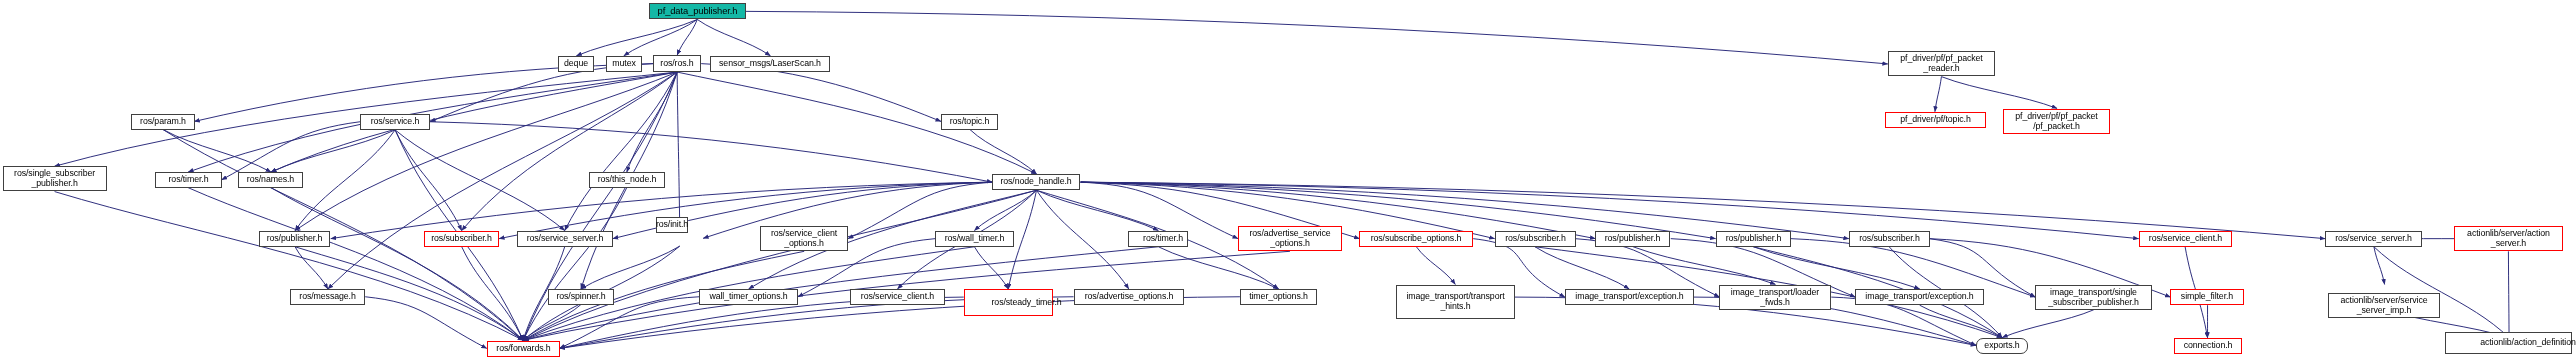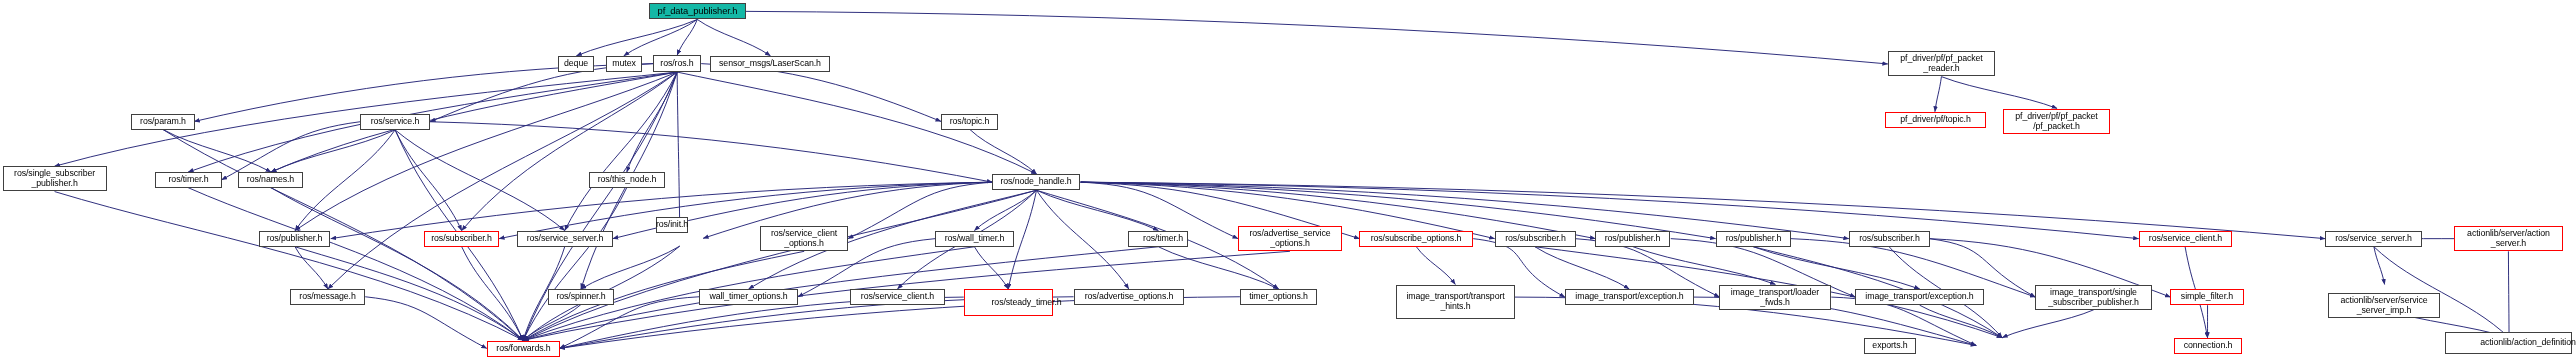--- a/index.html
+++ b/index.html
@@ -226,19 +226,19 @@
 _hints.h</div>
       <div class="gnode thick" style="left: 1565px; top: 289px; width: 129px; height: 16.2px;">image_transport/exception.h</div>
       <div class="gnode thick" style="left: 1719px; top: 285px; width: 112px; height: 25px;">image_transport/loader
 _fwds.h</div>
       <div class="gnode thick" style="left: 1855px; top: 289px; width: 129px; height: 16.2px;">image_transport/exception.h</div>
       <div class="gnode thick" style="left: 2035px; top: 285px; width: 117px; height: 25px;">image_transport/single
 _subscriber_publisher.h</div>
       <div class="gnode red" style="left: 2170px; top: 289px; width: 74px; height: 16.2px;">simple_filter.h</div>
       <div class="gnode thick" style="left: 2328px; top: 285px; width: 112px; height: 25px; margin-top: 8px;">actionlib/server/service
 _server_imp.h</div>
-      <div class="gnode thick" style="left: 1864px; top: 338px; width: 52px; height: 15.6px;">exports.h</div>
+      <div class="gnode thick" style="left: 1976px; top: 338px; width: 52px; height: 15.6px; border-radius: 7px;">exports.h</div>
       <div class="gnode red" style="left: 2174px; top: 338px; width: 68px; height: 16.2px;">connection.h</div>
       <div class="gnode thick" style="left: 2445px; top: 332px; width: 127px; height: 22px; padding-left: 48px;">actionlib/action_definition.h</div>
       <div class="gnode red" style="left: 487px; top: 341px; width: 73px; height: 16.2px;">ros/forwards.h</div>
     </div>
 </div>
 
 
 </body></html>

